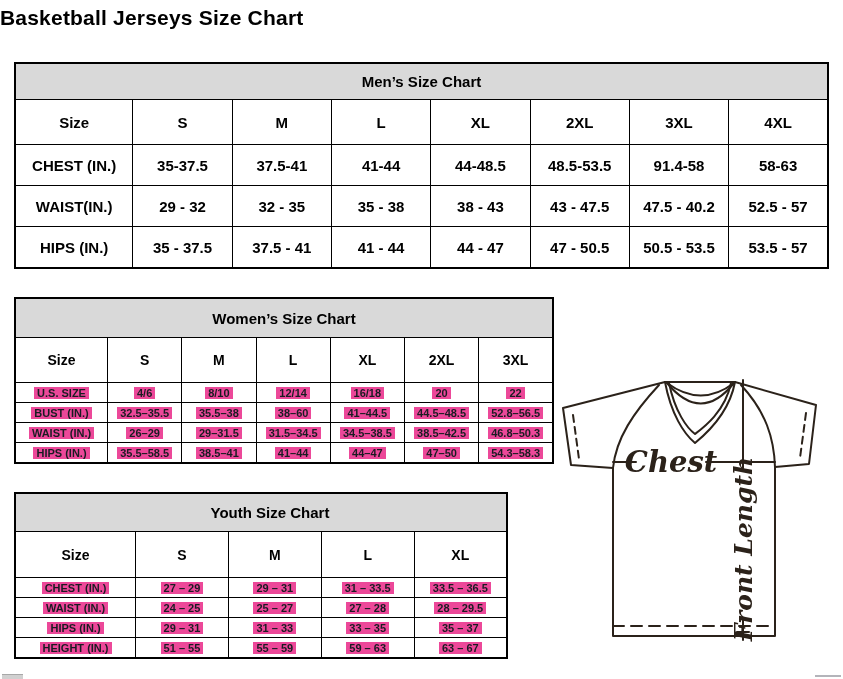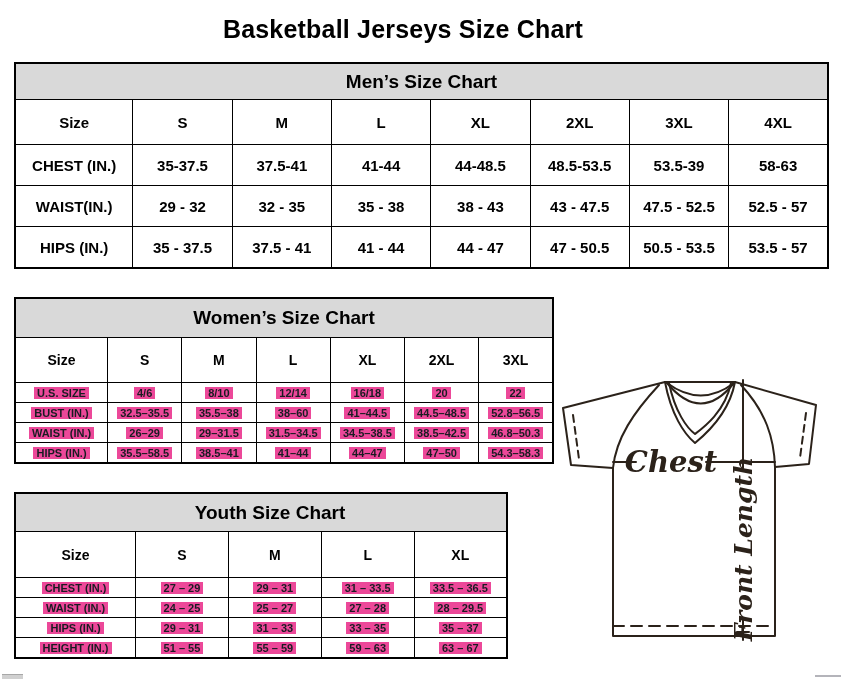--- a/index.html
+++ b/index.html
@@ -1,36 +1,36 @@
 <!DOCTYPE html>
 <html><head>
 <meta charset="utf-8">
 <style>
   html,body{margin:0;padding:0;background:#ffffff;}
   body{
     position:relative;width:843px;height:679px;overflow:hidden;
     font-family:"Liberation Sans",sans-serif;color:#000;
   }
   #page-title{
-    position:absolute;top:6px;left:0;width:806px;text-align:center;
-    font-size:25px;font-weight:bold;letter-spacing:0.2px;margin-top:9px;
+    position:absolute;top:6px;left:0;width:806px;text-align:left;
+    font-size:21px;font-weight:bold;letter-spacing:0.2px;
   }
   .chart-wrap{position:absolute;}
   #mens-table-wrap{left:14px;top:62px;width:815px;}
   #womens-table-wrap{left:14px;top:297px;width:540px;}
   #youth-table-wrap{left:14px;top:492px;width:494px;}
   table.size-chart{
     width:100%;border-collapse:collapse;table-layout:fixed;
     border:2px solid #000;
   }
   table.size-chart td{
     border:1px solid #000;text-align:center;vertical-align:middle;
     font-weight:bold;padding:0 2px;overflow:hidden;white-space:nowrap;
   }
-  tr.title-row td{background:#d9d9d9;font-size:19px;}
+  tr.title-row td{background:#d9d9d9;font-size:15px;}
   
   .men-chart tr.title-row td{height:35px;}
   .men-chart tr.size-row td{height:44px;font-size:15px;}
   .men-chart tr.data-row td{height:40px;font-size:15px;}
   .men-chart .hl{background:transparent;}
   
   .women-chart tr.title-row td{height:38px;margin-top:7px;}
   .women-chart tr.size-row td{height:44px;font-size:14px;}
   .women-chart tr.data-row td{height:19px;font-size:11px;color:#191b22;}
   
@@ -86,31 +86,31 @@
           <td>3XL</td>
           <td>4XL</td>
         </tr>
         <tr class="data-row">
           <td><span class="hl">CHEST (IN.)</span></td>
           <td><span class="hl">35-37.5</span></td>
           <td><span class="hl">37.5-41</span></td>
           <td><span class="hl">41-44</span></td>
           <td><span class="hl">44-48.5</span></td>
           <td><span class="hl">48.5-53.5</span></td>
-          <td><span class="hl">53.5-39</span></td>
+          <td><span class="hl">91.4-58</span></td>
           <td><span class="hl">58-63</span></td>
         </tr>
         <tr class="data-row">
           <td><span class="hl">WAIST(IN.)</span></td>
           <td><span class="hl">29 - 32</span></td>
           <td><span class="hl">32 - 35</span></td>
           <td><span class="hl">35 - 38</span></td>
           <td><span class="hl">38 - 43</span></td>
           <td><span class="hl">43 - 47.5</span></td>
-          <td><span class="hl">47.5 - 52.5</span></td>
+          <td><span class="hl">47.5 - 40.2</span></td>
           <td><span class="hl">52.5 - 57</span></td>
         </tr>
         <tr class="data-row">
           <td><span class="hl">HIPS (IN.)</span></td>
           <td><span class="hl">35 - 37.5</span></td>
           <td><span class="hl">37.5 - 41</span></td>
           <td><span class="hl">41 - 44</span></td>
           <td><span class="hl">44 - 47</span></td>
           <td><span class="hl">47 - 50.5</span></td>
           <td><span class="hl">50.5 - 53.5</span></td>

